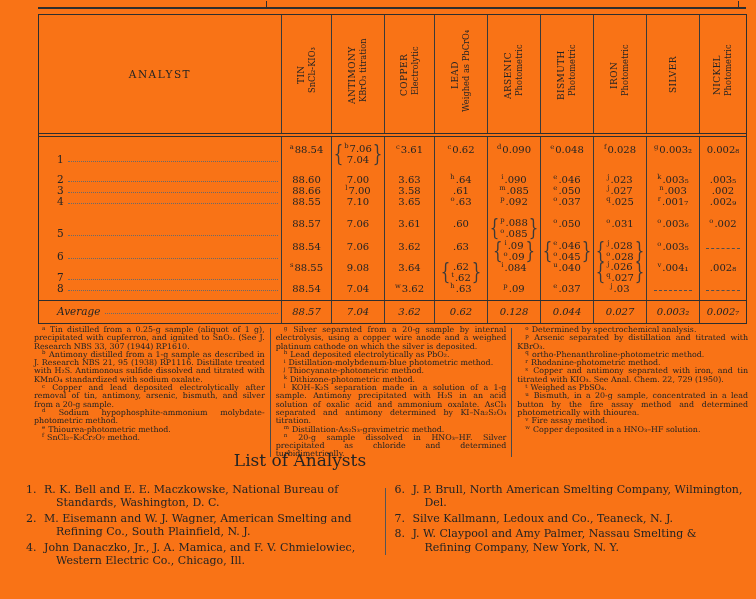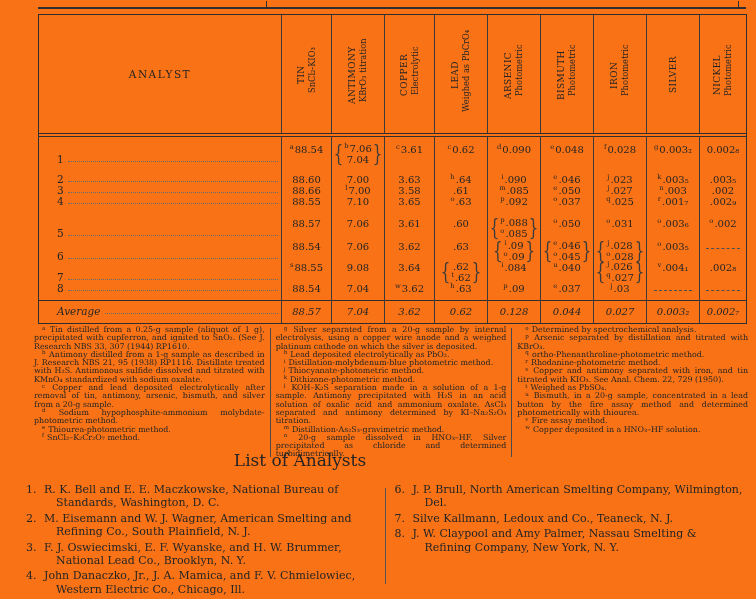--- a/index.html
+++ b/index.html
@@ -345,21 +345,20 @@
         <p class="fn"><sup class="fm">w</sup> Copper deposited in a HNO₃–HF solution.</p>
       </div>
   </div>
 
   <h2 class="lheading">List of Analysts</h2>
 
   <div class="alist">
     <div class="acol" id="acolL">
         <p class="ali"><span class="anum">1.</span> R. K. Bell and E. E. Maczkowske, National Bureau of Standards, Washington, D. C.</p>
         <p class="ali"><span class="anum">2.</span> M. Eisemann and W. J. Wagner, American Smelting and Refining Co., South Plainfield, N. J.</p>
-        <p class="ali"><span class="anum">3.</span> F. J. Oswiecimski, E. F. Wyanske, and H. W. Brummer, National Lead Co., Brooklyn, N. Y.</p>
         <p class="ali"><span class="anum">4.</span> John Danaczko, Jr., J. A. Mamica, and F. V. Chmielowiec, Western Electric Co., Chicago, Ill.</p>
       </div>
     <div class="asep"></div>
     <div class="acol" id="acolR">
         <p class="ali"><span class="anum">6.</span> J. P. Brull, North American Smelting Company, Wilmington, Del.</p>
         <p class="ali"><span class="anum">7.</span> Silve Kallmann, Ledoux and Co., Teaneck, N. J.</p>
         <p class="ali"><span class="anum">8.</span> J. W. Claypool and Amy Palmer, Nassau Smelting &amp; Refining Company, New York, N. Y.</p>
       </div>
   </div>
 

